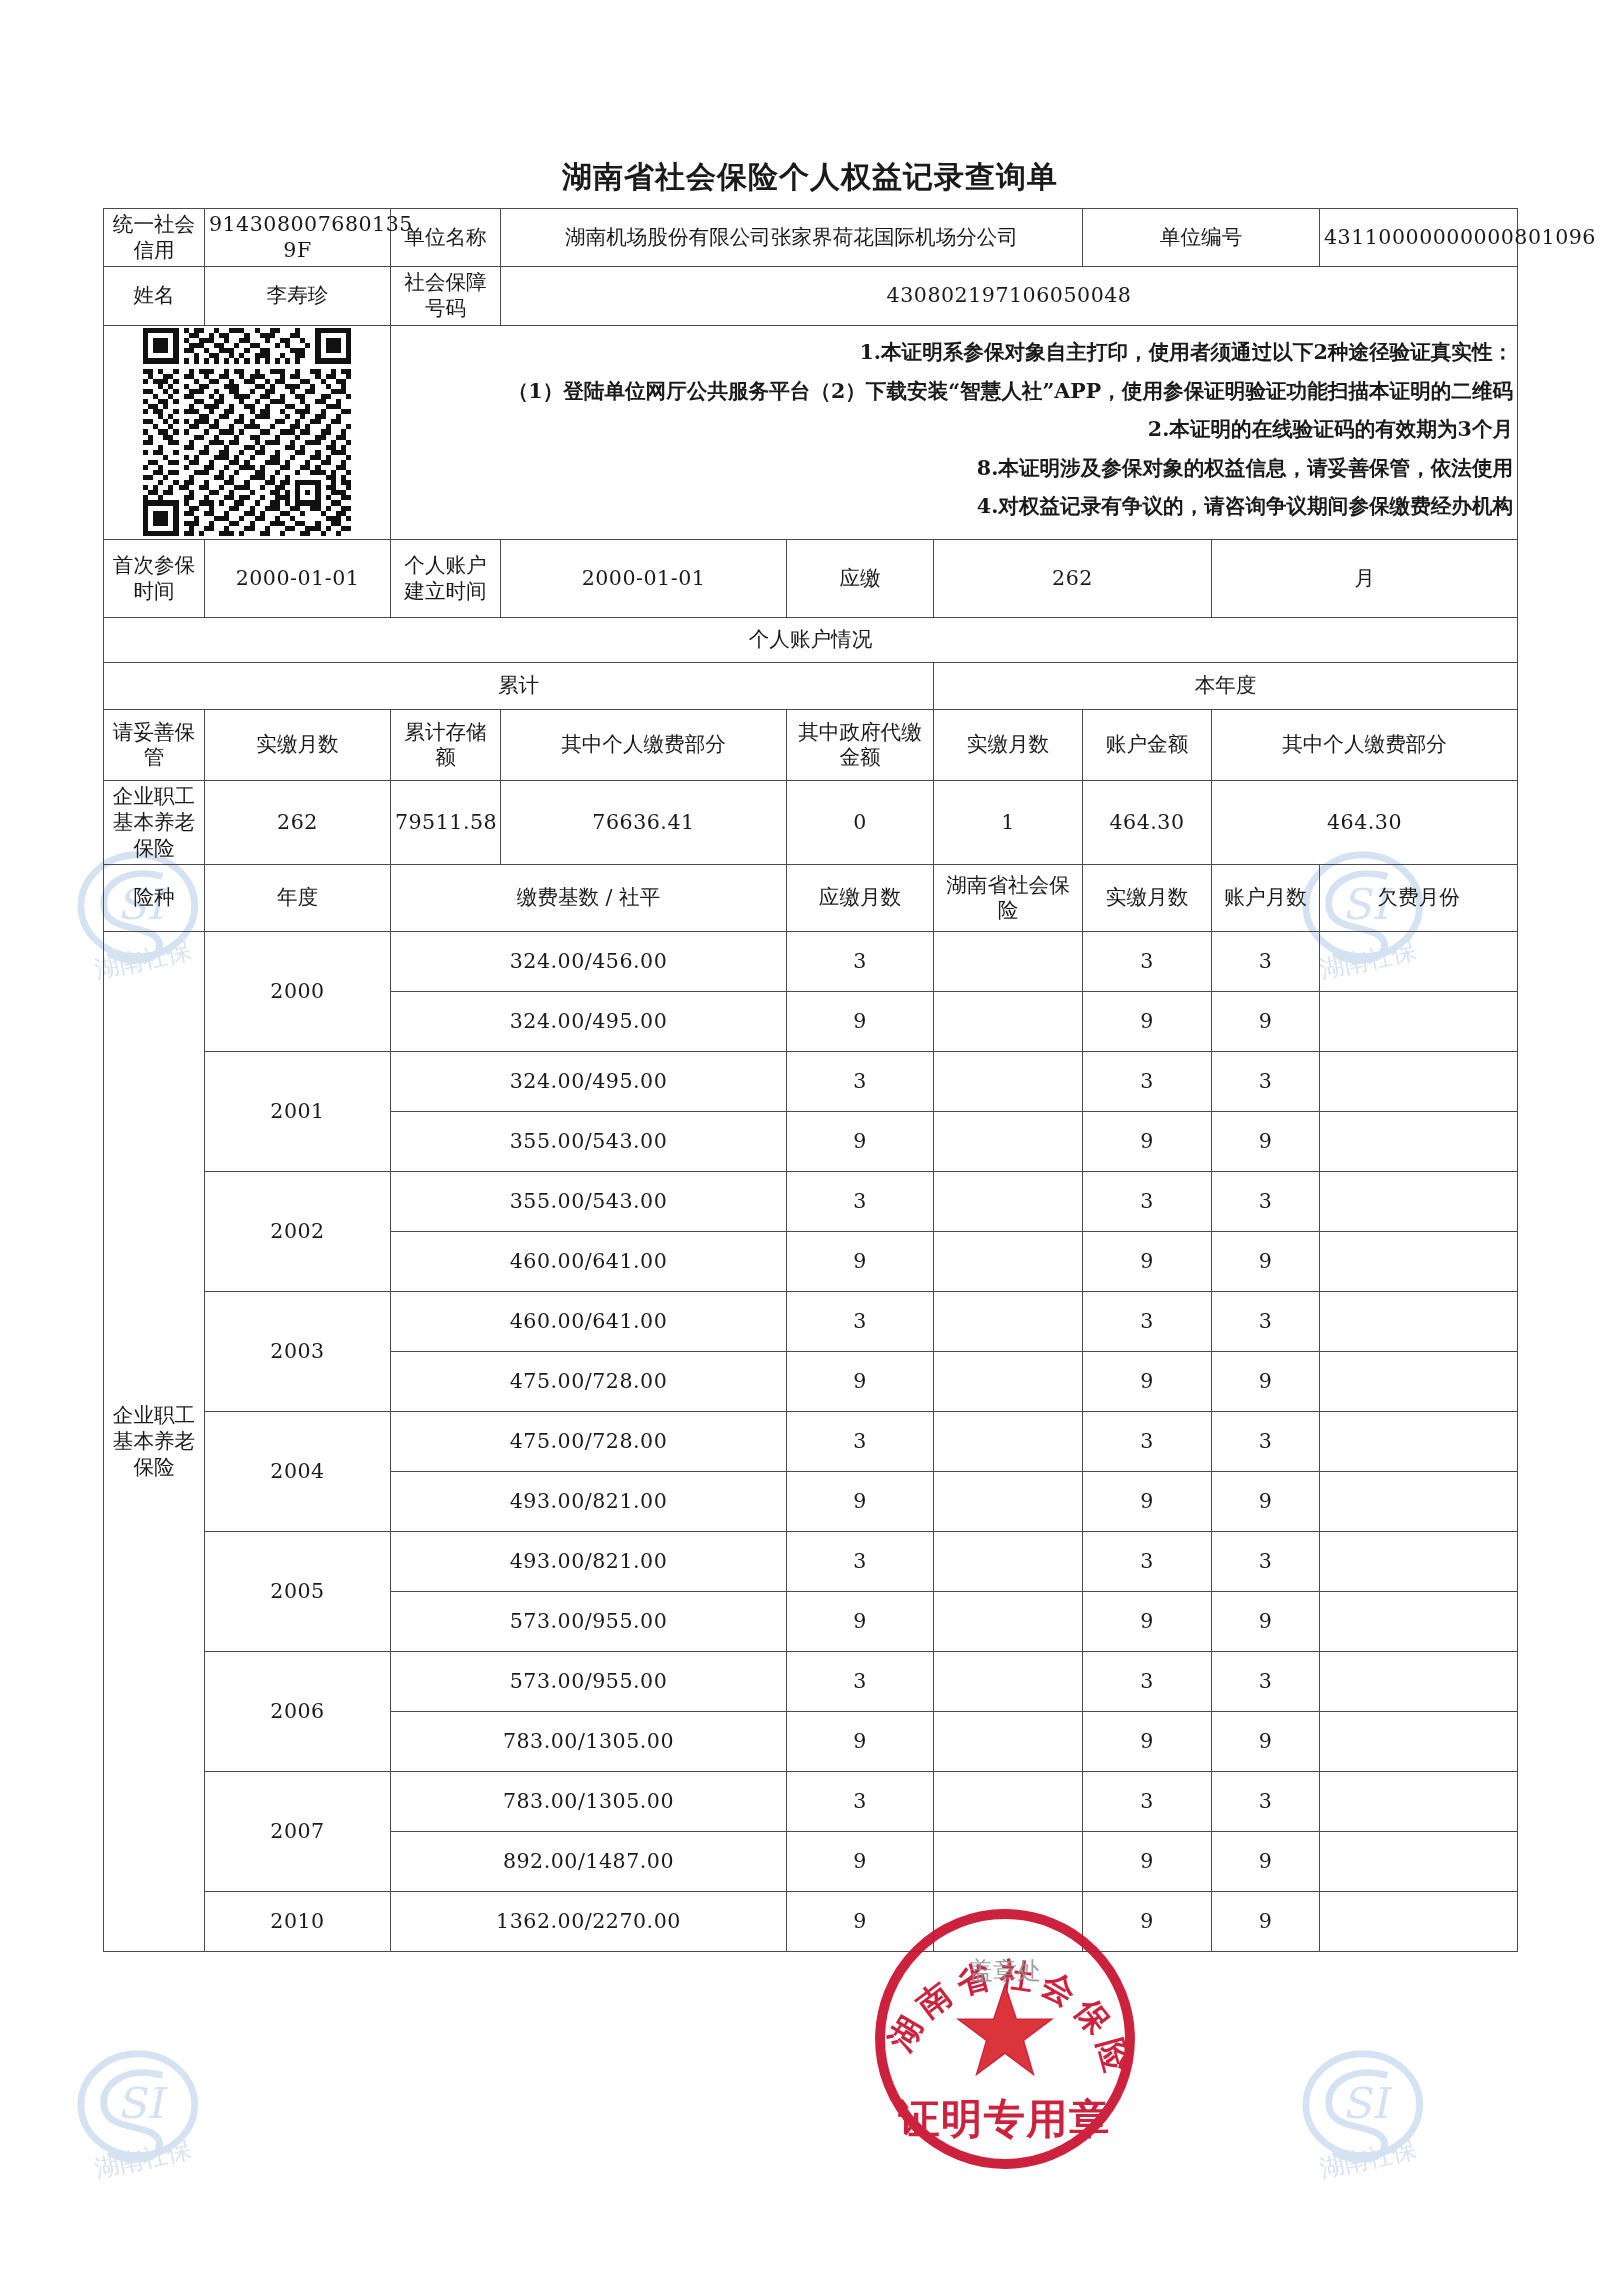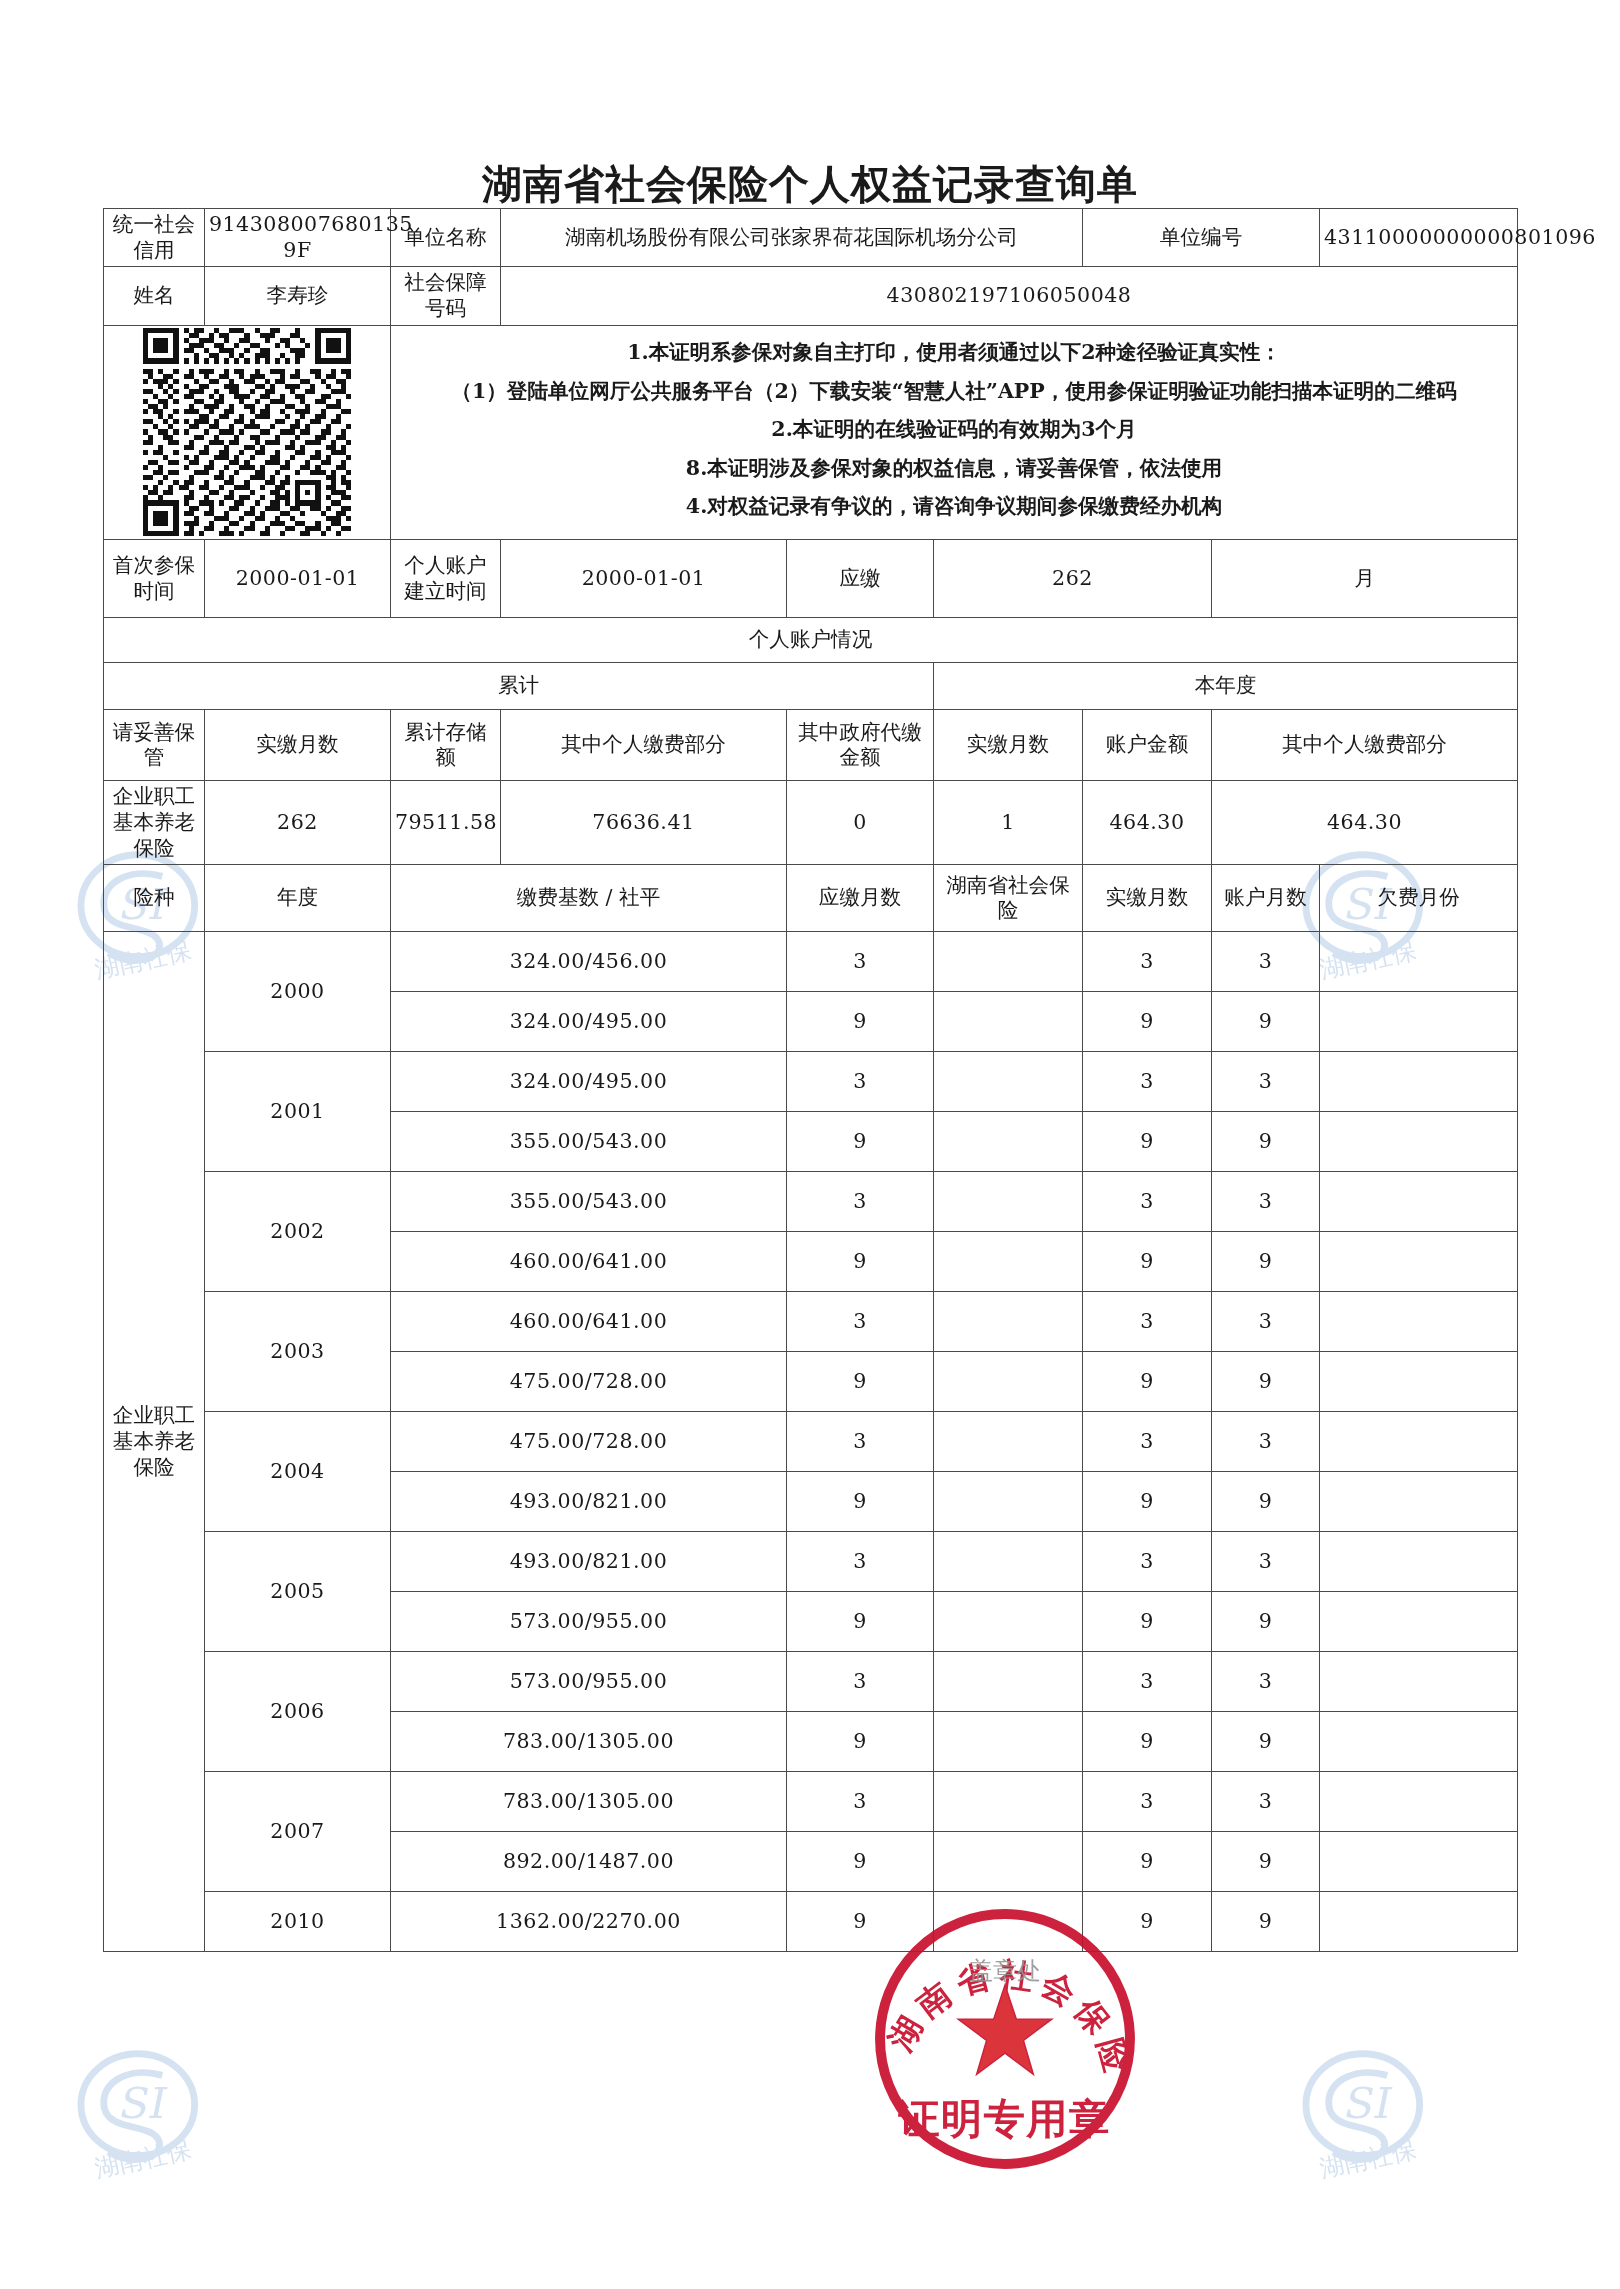--- a/index.html
+++ b/index.html
@@ -23,21 +23,21 @@
     height: 2290px;
   }
 
   
   .doc-title {
     position: absolute;
     left: 0;
     top: 157px;
     width: 1620px;
     text-align: center;
-    font-size: 40px;
+    font-size: 30px;
     font-weight: bold;
     letter-spacing: 1px;
     font-family: "DejaVu Serif", "Liberation Serif", serif;
   }
 
   
   table.main {
     position: absolute;
     left: 103px;
     top: 208px;
@@ -62,21 +62,21 @@
 
   
   td.instr {
     text-align: left;
     padding: 9.8px 15.7px 9.8px 21.6px;
     font-size: 21px;
     font-family: "DejaVu Sans", "Liberation Sans", sans-serif;
     font-weight: 600;
     line-height: 1.25;
   }
-  td.instr .line { margin: 12.7px 0 12.7px 0; }
+  td.instr .line { margin: 12.7px 0 12.7px 0; text-align: right; }
   td.instr .line:first-child { margin-top: 7.8px; }
 
   
   td.qrcell {
     padding: 5.9px;
   }
   .qr {
     width: 208px;
     height: 208px;
     margin: 0 auto;

